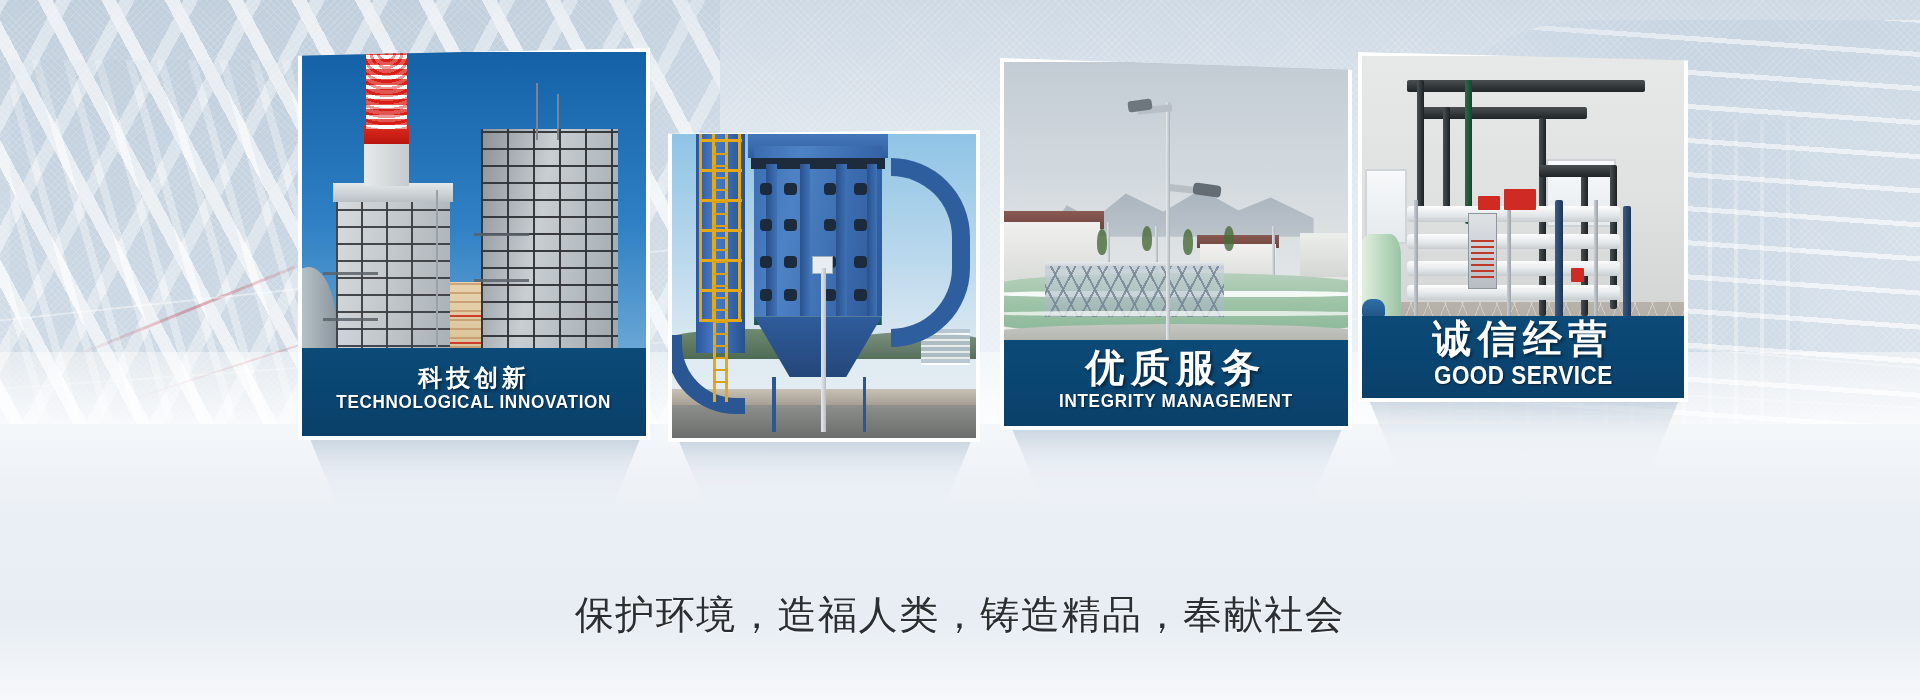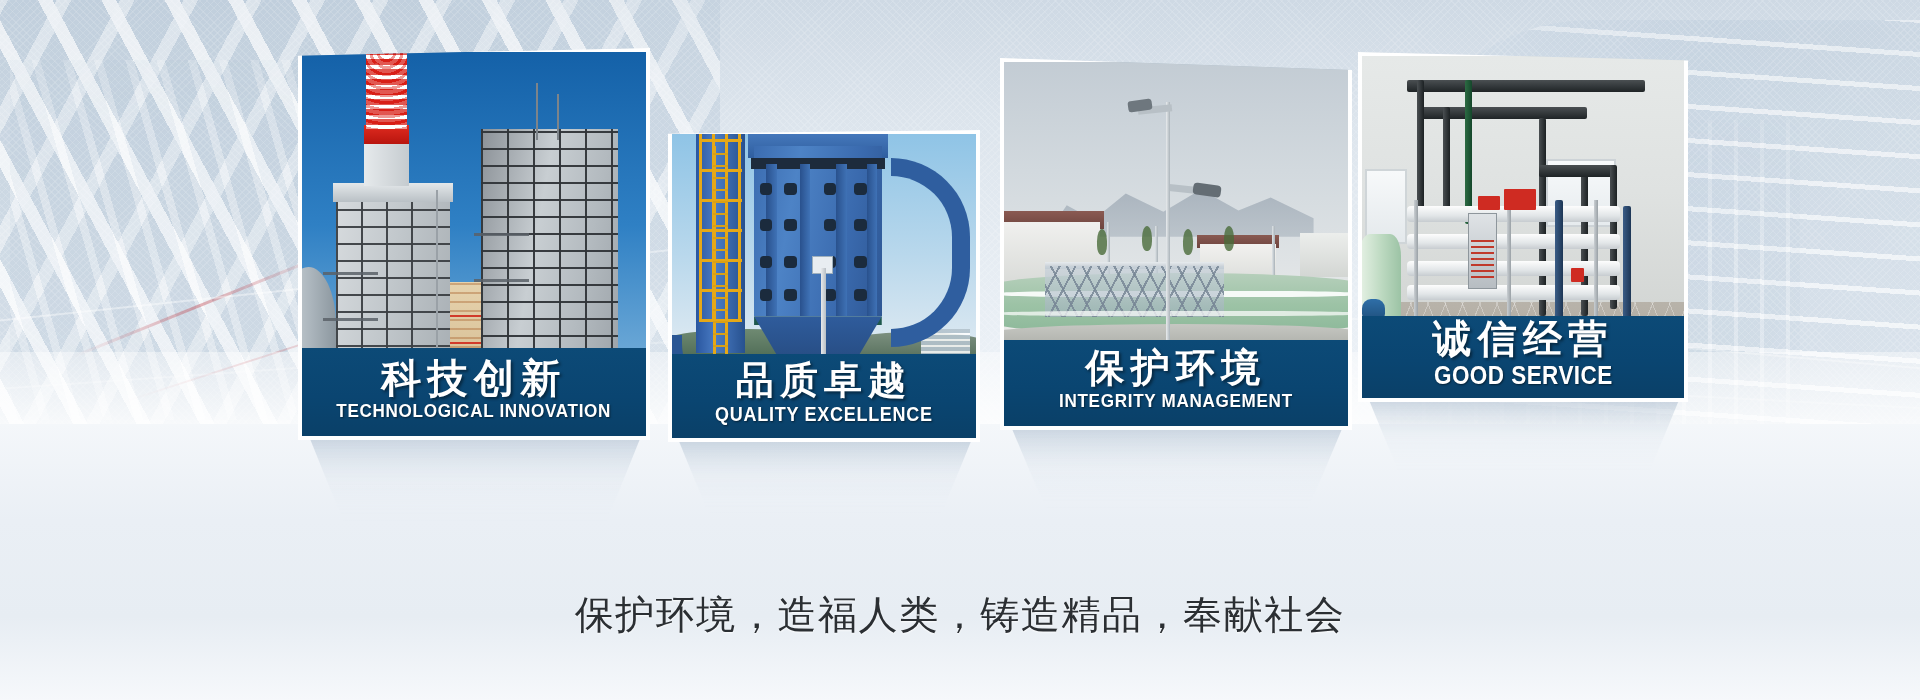--- a/index.html
+++ b/index.html
@@ -372,21 +372,21 @@
           <div class="lad"></div>
           <div class="plat" style="left:6%;  bottom:42%; width:16%;"></div>
           <div class="plat" style="left:6%;  bottom:30%; width:16%;"></div>
           <div class="plat" style="left:50%; bottom:52%; width:16%;"></div>
           <div class="plat" style="left:50%; bottom:40%; width:16%;"></div>
           <div class="greybox"></div>
           <div class="green"></div>
           <div class="ground"></div>
         </div>
         <div class="caption" style="height:88px; padding-bottom:6px;">
-          <div class="cap-cn" style="font-size:40px;">科技创新</div>
+          <div class="cap-cn" style="font-size:24px;">科技创新</div>
           <div class="cap-en" style="font-size:19px;">TECHNOLOGICAL INNOVATION</div>
         </div>
       </div>
     </div>
 
     <div class="panel" id="p2">
       <div class="inner">
         <div class="photo ph2">
           <div class="hill"></div>
           <div class="hill2"></div>
@@ -422,24 +422,20 @@
           <div class="valve" style="left:50%; top:51%;"></div>
           <div class="valve" style="left:60%; top:51%;"></div>
           <div class="hopper2"></div>
           <div class="hopper"></div>
           <div class="legs"></div>
           <div class="ladRail"></div>
           <div class="ladder"></div>
           <div class="panelBox"></div>
           <div class="pole"></div>
         </div>
-        <div class="caption" style="height:84px; padding-bottom:6px;">
-          <div class="cap-cn" style="font-size:38px;">品质卓越</div>
-          <div class="cap-en" style="font-size:20px;">QUALITY EXCELLENCE</div>
-        </div>
       </div>
     </div>
 
     <div class="panel" id="p3">
       <div class="inner">
         <div class="photo ph3">
           <div class="mtn"></div>
           <div class="roofL"></div>
           <div class="bldL"></div>
           <div class="roofR"></div>
@@ -460,21 +456,21 @@
           <div class="wall"></div>
           <div class="hedge"></div>
           <div class="road"></div>
           <div class="lampArm2"></div>
           <div class="lampHead2"></div>
           <div class="lampPole"></div>
           <div class="lampArm"></div>
           <div class="lampHead"></div>
         </div>
         <div class="caption" style="height:86px; padding-bottom:6px;">
-          <div class="cap-cn" style="font-size:39px;">保护环境</div>
+          <div class="cap-cn" style="font-size:39px;">优质服务</div>
           <div class="cap-en" style="font-size:19px;">INTEGRITY MANAGEMENT</div>
         </div>
       </div>
     </div>
 
     <div class="panel" id="p4">
       <div class="inner">
         <div class="photo ph4">
           <div class="wall4"></div>
           <div class="winL"></div>

